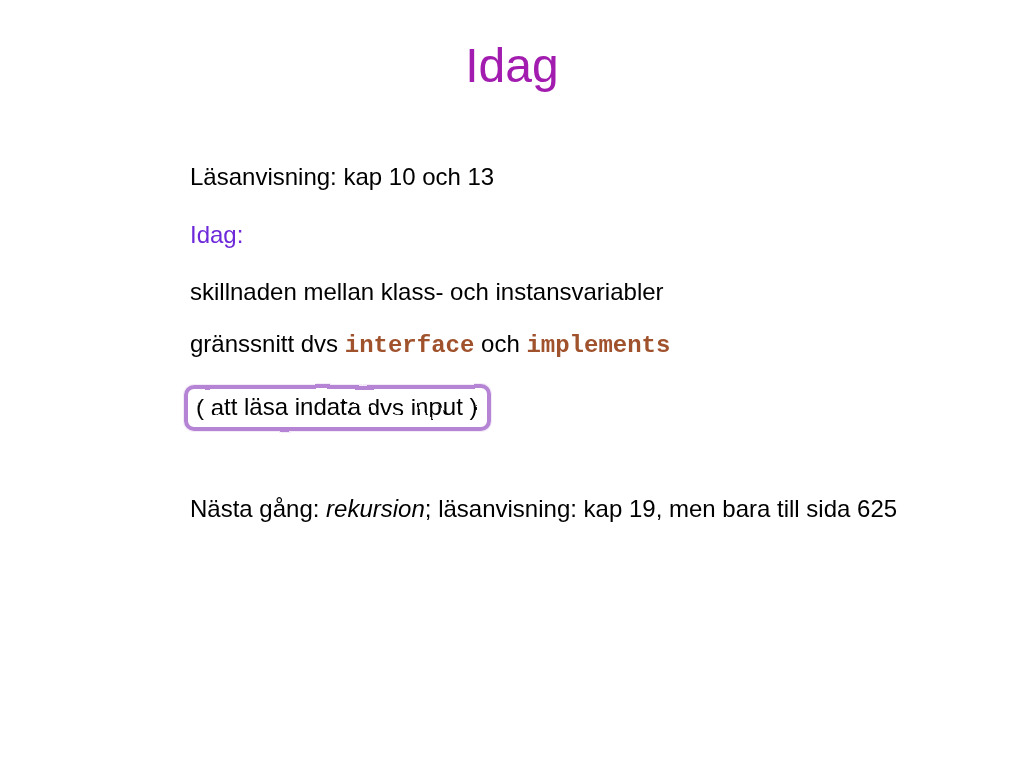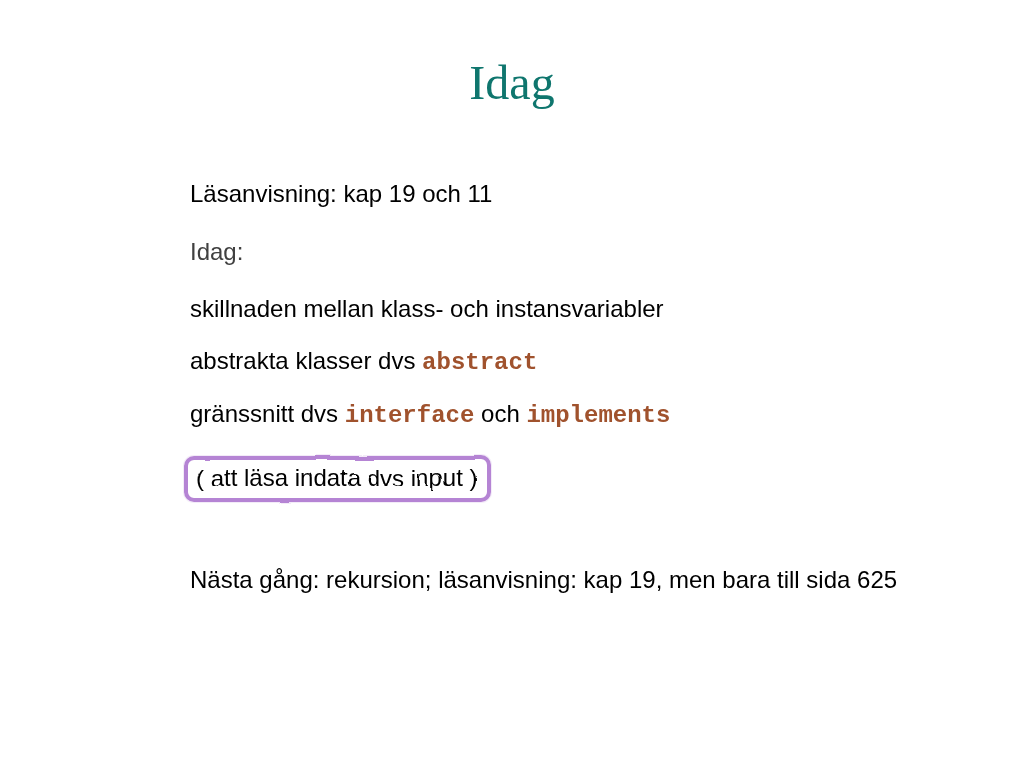--- a/index.html
+++ b/index.html
@@ -12,54 +12,53 @@
     overflow: hidden;
   }
   .slide {
     width: 100%;
     height: 100%;
     position: relative;
   }
   .title {
     font-size: 48px;
     text-align: center;
-    margin-top: 55px;
-    color: #0f766e;
+    margin-top: 38px;
+    color: #a21caf;
     font-weight: normal;
-    font-family: Liberation Serif, serif;
   }
   .content {
     margin-left: 190px;
     margin-right: 120px;
     margin-top: 70px;
     font-size: 24px;
     color: #000;
     line-height: 1.15;
   }
   .purple { color: #000000; }
-  .green { color: #404040; text-align: right; }
+  .green { color: #6d28d9; text-align: right; }
   .code {
     font-family: "Courier New", Courier, monospace;
     color: #a0522d;
     font-weight: bold;
   }
   .row { margin-bottom: 30px; }
   .sub { margin-bottom: 24px; }
   .highlight-wrap {
     display: inline-block;
     border: 4px solid rgba(168, 110, 205, 0.85);
     border-radius: 10px;
     padding: 4px 10px 6px 8px;
     box-shadow: 0 0 0 1px rgba(168,110,205,0.14);
     filter: url(#rough);
     position: relative;
     margin-left: -6px;
     margin-top: 2px;
   }
-  .italic { }
+  .italic { font-style: italic; }
   .footer {
     margin-top: 64px;
     font-size: 24px;
   }
   svg.defs-only { position: absolute; width: 0; height: 0; }
 </style>
 </head>
 <body>
 
 <svg class="defs-only">
@@ -68,32 +67,29 @@
     <feDisplacementMap in="SourceGraphic" in2="noise" scale="3" xChannelSelector="R" yChannelSelector="G"></feDisplacementMap>
   </filter>
 </svg>
 
 <div class="slide">
   <div class="title">Idag</div>
 
   <div class="content">
 
     <div class="row">
-      <span class="purple">Läsanvisning:</span><span>  kap 19 och 11</span>
+      <span class="purple">Läsanvisning:</span><span>  kap 10 och 13</span>
     </div>
 
     <div class="row">
       <span class="green">Idag:</span>
     </div>
 
     <div class="sub">skillnaden mellan klass- och instansvariabler</div>
 
-    <div class="sub">
-      <span>abstrakta klasser dvs </span><span class="code">abstract</span>
-    </div>
 
     <div class="sub">
       <span>gränssnitt dvs </span><span class="code">interface</span><span> och </span><span class="code">implements</span>
     </div>
 
     <div class="sub">
       <span class="highlight-wrap">
         <span>( att läsa indata dvs input )</span>
       </span>
     </div>

